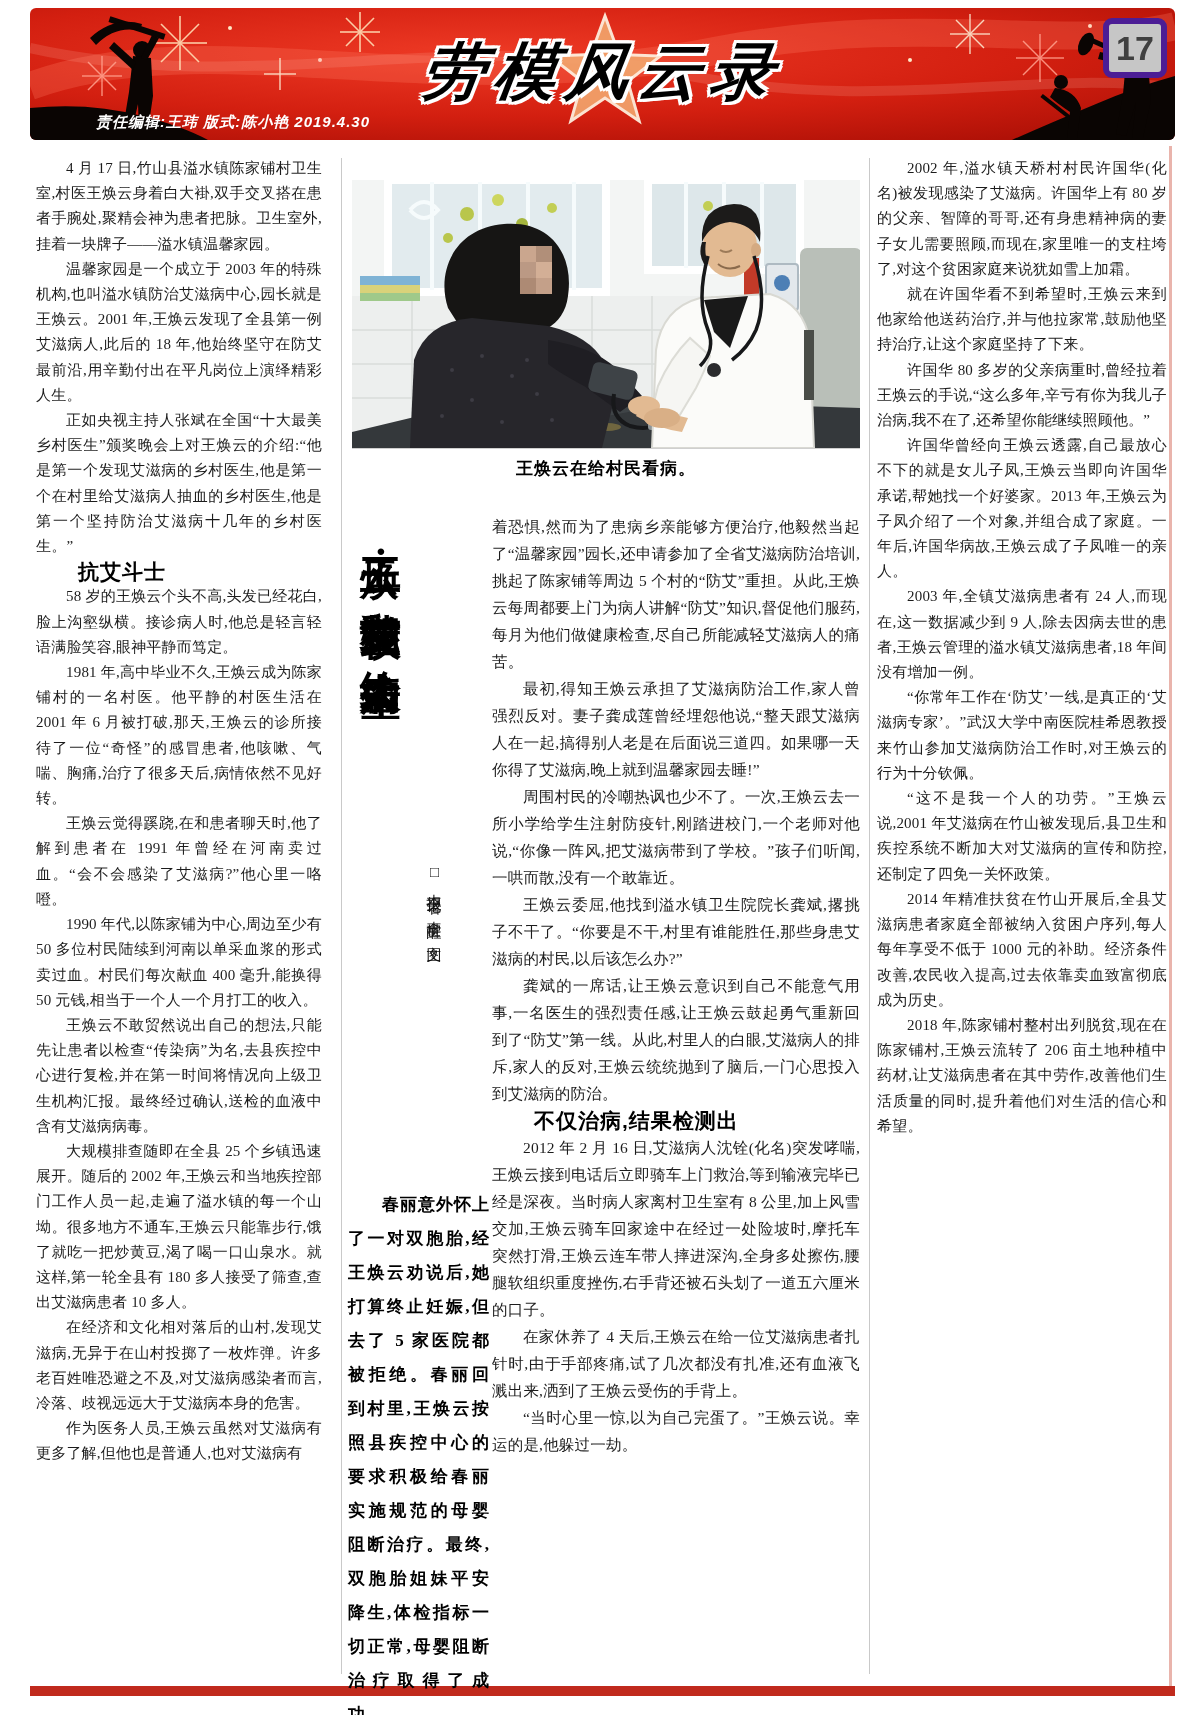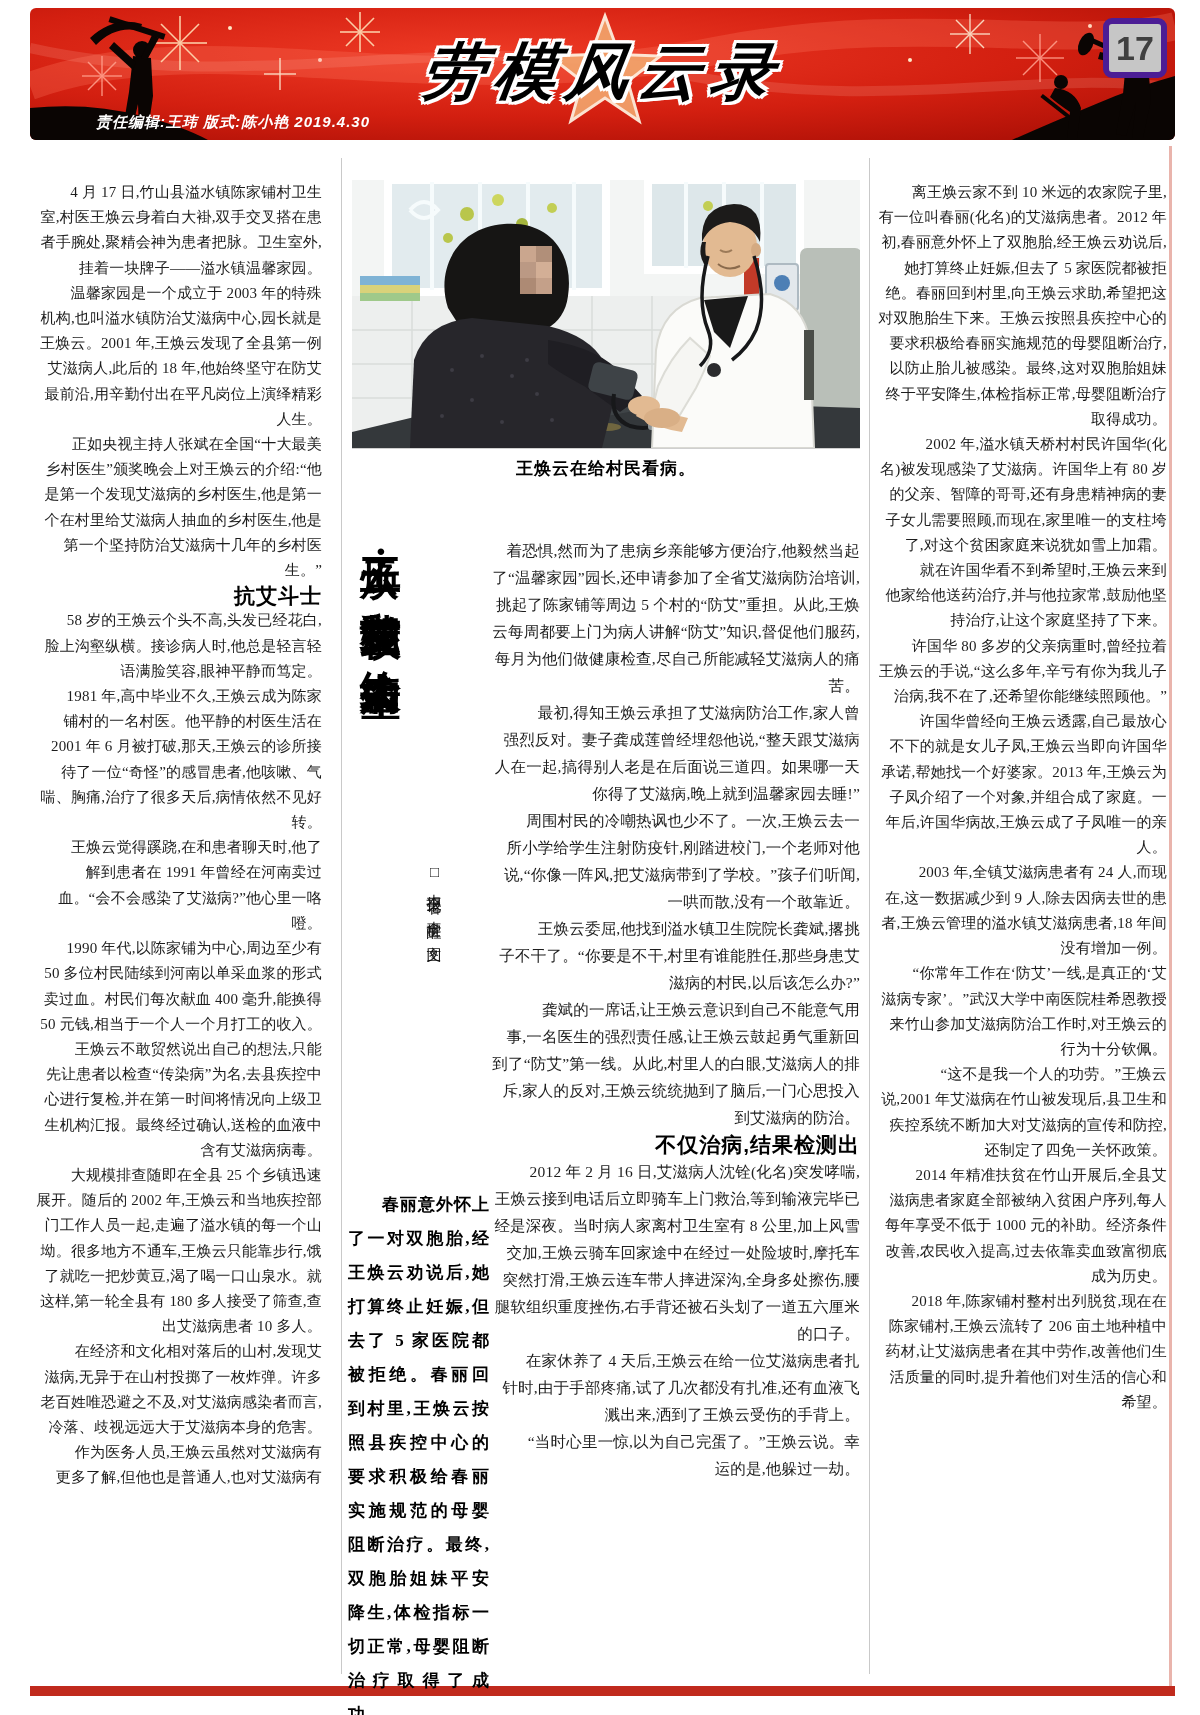--- a/index.html
+++ b/index.html
@@ -18,22 +18,22 @@
   .page-num{position:absolute;top:10px;right:8px;width:52px;height:48px;background:#c6c6c6;
         border:6px solid #4c1d95;border-radius:9px;display:flex;align-items:center;justify-content:center;
         font:bold 34px/1 "Liberation Sans","DejaVu Sans",sans-serif;color:#404040;}
 
   
   .border-right{position:absolute;left:1169px;top:146px;width:3px;height:1546px;background:#e9b4ac;}
   .bottom-rule{position:absolute;left:30px;top:1686px;width:1145px;height:10px;background:#c02a1d;}
   .divider{position:absolute;top:158px;width:1px;height:1516px;background:#c9c9c9;}
 
   
-  .col{position:absolute;overflow:hidden;text-align:justify;margin-top:24px;}
-  .col p{margin:0;text-indent:2em;text-align:right;}
+  .col{position:absolute;overflow:hidden;text-align:justify;}
+  .col p{margin:0;text-indent:2em;}
   .col p.no-indent{text-indent:0;}
   .col-left{left:36px;top:156px;width:286px;height:1524px;font-size:15px;line-height:25.2px;letter-spacing:.2px;}
   .col-mid{left:492px;top:513px;width:368px;height:1165px;font-size:15.5px;line-height:27px;letter-spacing:.2px;}
   .col-right{left:877px;top:156px;width:290px;height:1524px;font-size:15px;line-height:25.2px;letter-spacing:.2px;}
   .section-title{font-family:"Liberation Sans","DejaVu Sans",sans-serif;font-weight:bold;
         font-size:21px;letter-spacing:1px;margin:16px 0 10px;text-indent:0;text-align:left;color:#000;}
 
   
   .photo-wrap{position:absolute;left:352px;top:180px;width:508px;height:268px;background:#e8ebe9;
         border-bottom:1px solid #cfcfcf;}
@@ -330,21 +330,20 @@
     <p>周围村民的冷嘲热讽也少不了。一次,王焕云去一所小学给学生注射防疫针,刚踏进校门,一个老师对他说,“你像一阵风,把艾滋病带到了学校。”孩子们听闻,一哄而散,没有一个敢靠近。</p>
     <p>王焕云委屈,他找到溢水镇卫生院院长龚斌,撂挑子不干了。“你要是不干,村里有谁能胜任,那些身患艾滋病的村民,以后该怎么办?”</p>
     <p>龚斌的一席话,让王焕云意识到自己不能意气用事,一名医生的强烈责任感,让王焕云鼓起勇气重新回到了“防艾”第一线。从此,村里人的白眼,艾滋病人的排斥,家人的反对,王焕云统统抛到了脑后,一门心思投入到艾滋病的防治。</p>
     <p class="section-title">不仅治病,结果检测出</p>
     <p>2012 年 2 月 16 日,艾滋病人沈铨(化名)突发哮喘,王焕云接到电话后立即骑车上门救治,等到输液完毕已经是深夜。当时病人家离村卫生室有 8 公里,加上风雪交加,王焕云骑车回家途中在经过一处险坡时,摩托车突然打滑,王焕云连车带人摔进深沟,全身多处擦伤,腰腿软组织重度挫伤,右手背还被石头划了一道五六厘米的口子。</p>
     <p>在家休养了 4 天后,王焕云在给一位艾滋病患者扎针时,由于手部疼痛,试了几次都没有扎准,还有血液飞溅出来,洒到了王焕云受伤的手背上。</p>
     <p>“当时心里一惊,以为自己完蛋了。”王焕云说。幸运的是,他躲过一劫。</p>
   </div>
 
   <div class="col col-right">
-    <p>离王焕云家不到 10 米远的农家院子里,有一位叫春丽(化名)的艾滋病患者。2012 年初,春丽意外怀上了双胞胎,经王焕云劝说后,她打算终止妊娠,但去了 5 家医院都被拒绝。春丽回到村里,向王焕云求助,希望把这对双胞胎生下来。王焕云按照县疾控中心的要求积极给春丽实施规范的母婴阻断治疗,以防止胎儿被感染。最终,这对双胞胎姐妹终于平安降生,体检指标正常,母婴阻断治疗取得成功。</p>
     <p>2002 年,溢水镇天桥村村民许国华(化名)被发现感染了艾滋病。许国华上有 80 岁的父亲、智障的哥哥,还有身患精神病的妻子女儿需要照顾,而现在,家里唯一的支柱垮了,对这个贫困家庭来说犹如雪上加霜。</p>
     <p>就在许国华看不到希望时,王焕云来到他家给他送药治疗,并与他拉家常,鼓励他坚持治疗,让这个家庭坚持了下来。</p>
     <p>许国华 80 多岁的父亲病重时,曾经拉着王焕云的手说,“这么多年,辛亏有你为我儿子治病,我不在了,还希望你能继续照顾他。”</p>
     <p>许国华曾经向王焕云透露,自己最放心不下的就是女儿子凤,王焕云当即向许国华承诺,帮她找一个好婆家。2013 年,王焕云为子凤介绍了一个对象,并组合成了家庭。一年后,许国华病故,王焕云成了子凤唯一的亲人。</p>
     <p>2003 年,全镇艾滋病患者有 24 人,而现在,这一数据减少到 9 人,除去因病去世的患者,王焕云管理的溢水镇艾滋病患者,18 年间没有增加一例。</p>
     <p>“你常年工作在‘防艾’一线,是真正的‘艾滋病专家’。”武汉大学中南医院桂希恩教授来竹山参加艾滋病防治工作时,对王焕云的行为十分钦佩。</p>
     <p>“这不是我一个人的功劳。”王焕云说,2001 年艾滋病在竹山被发现后,县卫生和疾控系统不断加大对艾滋病的宣传和防控,还制定了四免一关怀政策。</p>
     <p>2014 年精准扶贫在竹山开展后,全县艾滋病患者家庭全部被纳入贫困户序列,每人每年享受不低于 1000 元的补助。经济条件改善,农民收入提高,过去依靠卖血致富彻底成为历史。</p>
     <p>2018 年,陈家铺村整村出列脱贫,现在在陈家铺村,王焕云流转了 206 亩土地种植中药材,让艾滋病患者在其中劳作,改善他们生活质量的同时,提升着他们对生活的信心和希望。</p>
   </div>

